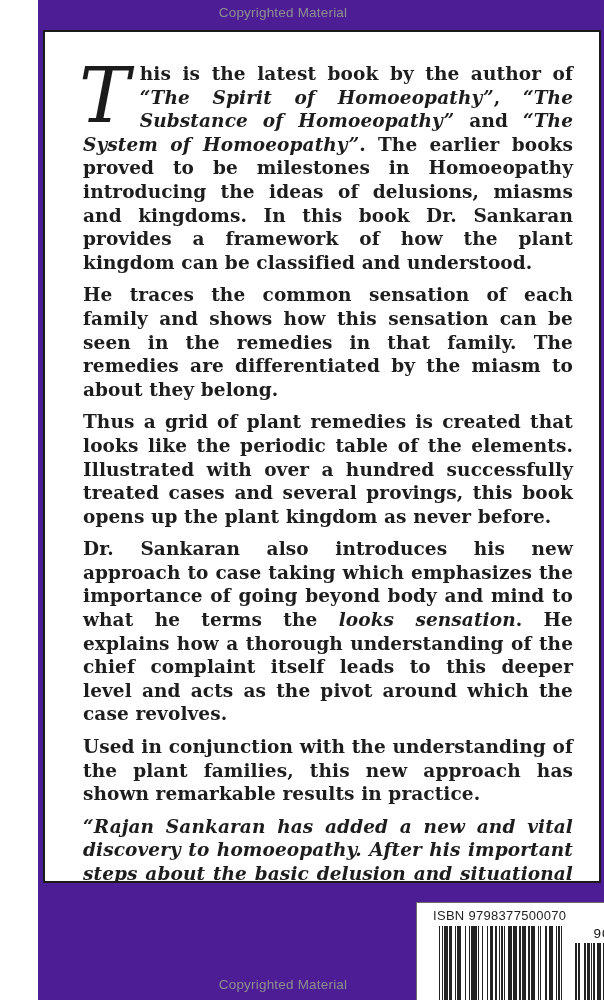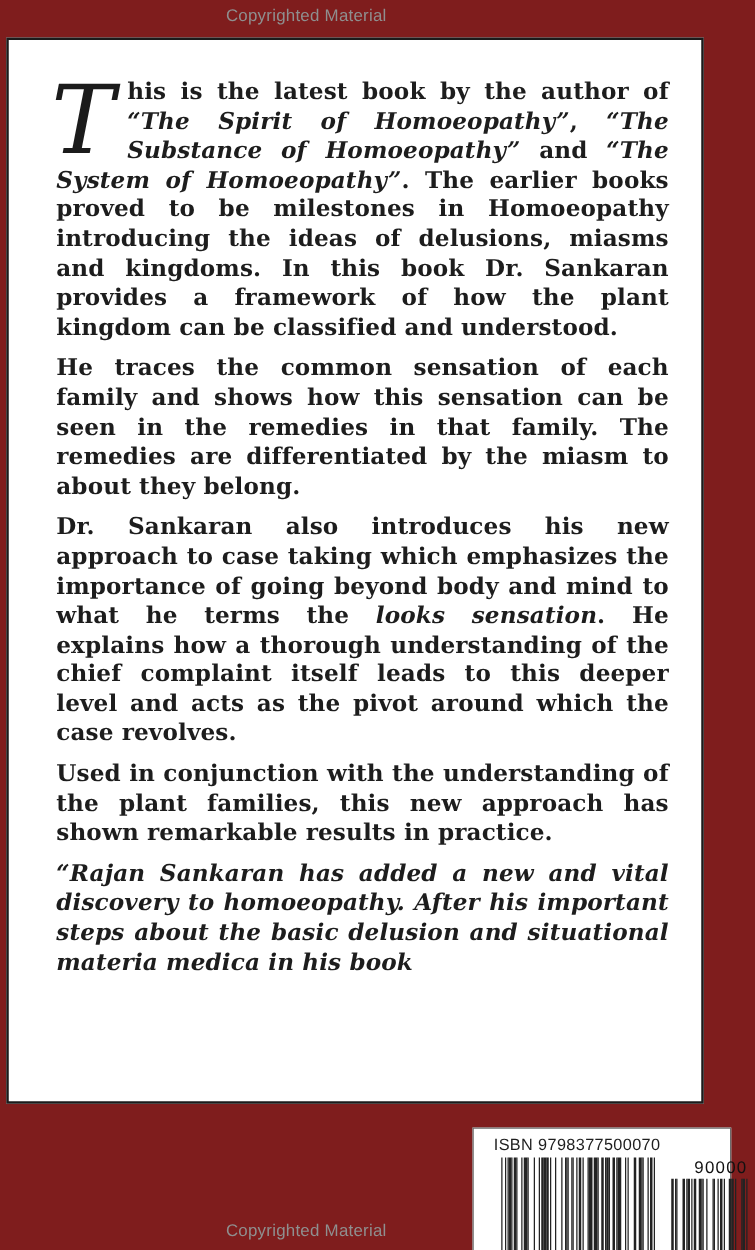--- a/index.html
+++ b/index.html
@@ -2,21 +2,21 @@
 <html><head>
 <meta charset="utf-8">
 <style>
   html, body { margin: 0; padding: 0; }
   body {
     width: 604px; height: 1000px;
     background: #ffffff;
     font-family: "DejaVu Serif", serif;
     position: relative;
   }
-  .page { position: absolute; inset: 0; overflow: hidden; background: #7f1d1d; }
+  .page { position: absolute; inset: 0; overflow: hidden; background: #4c1d95; margin-left: 38px; }
 
   
   .copyright {
     position: absolute; left: 0; width: 490px;
     text-align: center;
     font-family: "Liberation Sans", "DejaVu Sans", sans-serif;
     font-size: 13.5px; color: #8f8f8f; letter-spacing: 0.2px;
   }
   .copyright.top { top: 5px; }
   .copyright.bottom { top: 977px; }
@@ -86,20 +86,21 @@
 <body>
 
 <div class="page">
 
   <div class="copyright top">Copyrighted Material</div>
 
   <div class="panel">
     <div class="blurb">
         <p class="para"><span class="dropcap">T</span><span>his is the latest book by the author of </span><span class="it">“The Spirit of Homoeopathy”</span><span>, </span><span class="it">“The Substance of Homoeopathy”</span><span> and </span><span class="it">“The System of Homoeopathy”</span><span>. The earlier books proved to be milestones in Homoeopathy introducing the ideas of delusions, miasms and kingdoms. In this book Dr. Sankaran provides a framework of how the plant kingdom can be classified and understood.</span></p>
         <p class="para"><span>He traces the common sensation of each family and shows how this sensation can be seen in the remedies in that family. The remedies are differentiated by the miasm to about they belong.</span></p>
+        <p class="para"><span>Thus a grid of plant remedies is created that looks like the periodic table of the elements. Illustrated with over a hundred successfully treated cases and several provings, this book opens up the plant kingdom as never before.</span></p>
         <p class="para"><span>Dr. Sankaran also introduces his new approach to case taking which emphasizes the importance of going beyond body and mind to what he terms the </span><span class="it">looks sensation</span><span>. He explains how a thorough understanding of the chief complaint itself leads to this deeper level and acts as the pivot around which the case revolves.</span></p>
         <p class="para"><span>Used in conjunction with the understanding of the plant families, this new approach has shown remarkable results in practice.</span></p>
         <p class="para quote"><span>“Rajan Sankaran has added a new and vital discovery to homoeopathy. After his important steps about the basic delusion and situational materia medica in his book </span></p>
       </div>
 
   </div>
 
   <div class="barcode-panel">
     <div class="isbn-label">ISBN 9798377500070</div>
     <div class="code-row">

